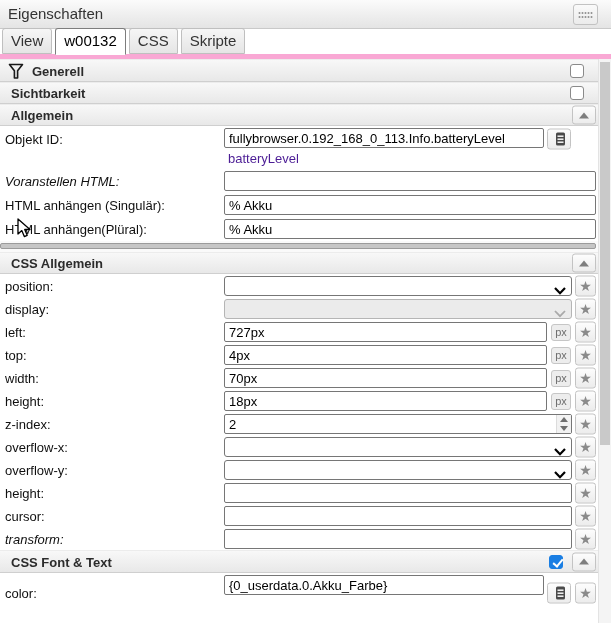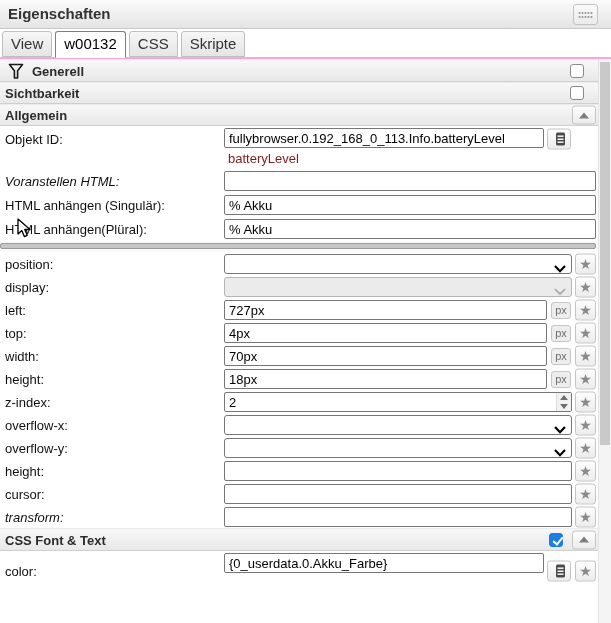--- a/index.html
+++ b/index.html
@@ -6,39 +6,39 @@
     --accent:#1a7ee3;
   }
   *{box-sizing:border-box; margin:0; padding:0;}
   html,body{width:611px;height:623px;overflow:hidden;background:#fff;
     font-family:"Liberation Sans",sans-serif;font-size:13px;color:#111;}
   .stage{position:relative;width:611px;height:623px;overflow:hidden;background:#fff;}
 
   
   .panel-header{position:relative;height:29px;background:linear-gradient(#fbfbfb,#e4e4e4);
     border-bottom:1px solid #c9c9c9;}
-  .panel-title{font-size:15px;font-weight:bold;color:#333;line-height:28px;padding-left:8px;}
+  .panel-title{font-size:15px;font-weight:normal;color:#333;line-height:28px;padding-left:8px;}
   .grip-btn{position:absolute;right:13px;top:4px;width:25px;height:21px;
     border:1px solid #c2c2c2;border-radius:3px;background:linear-gradient(#fafafa,#ebebeb);
     display:flex;align-items:center;justify-content:center;cursor:pointer;}
 
   
   .tabs{position:relative;height:30px;background:#fff;display:flex;align-items:flex-end;
-    padding-left:2px;border-bottom:2px solid #f9a8d4;}
+    padding-left:2px;border-bottom:5px solid #f9a8d4;}
   .tab{font-size:15px;color:#333;padding:3px 8px 3px 8px;margin-right:3px;
     background:linear-gradient(#f6f6f6,#e5e5e5);border:1px solid #bfbfbf;
     border-radius:3px 3px 0 0;cursor:pointer;line-height:18px;}
   .tab.active{background:#fff;border-color:#7d7d7d;border-bottom:1px solid #fff;
     margin-bottom:-1px;padding-bottom:4px;color:#000;}
 
   
   .sect{position:relative;background:linear-gradient(#f8f8f8,#e8e8e8);
     border-top:1px solid #ececec;border-bottom:1px solid #cfcfcf;cursor:pointer;}
   .sect .sect-label{font-weight:bold;color:#2b2b2b;font-size:13px;position:absolute;
-    left:5px;top:50%;transform:translateY(-50%);}
+    left:11px;top:50%;transform:translateY(-50%);}
   .sect.h23{height:23px;}
   .sect.h22{height:22px;}
   .sect .sect-label.indent{left:32px;}
   .funnel{position:absolute;left:8px;top:3px;}
 
   
   .cb{position:absolute;width:14px;height:14px;border:1px solid #8a8a8a;border-radius:3px;
     background:#fff;top:50%;transform:translateY(-50%);cursor:pointer;}
   .cb.right-solo{left:570px;}
   .cb.right-pair{left:549px;}
@@ -66,21 +66,21 @@
     font-size:13px;white-space:nowrap;}
   .lbl.italic{font-style:italic;}
   .inp{position:absolute;left:224px;top:2px;height:20px;border:1px solid #767676;
     border-radius:2px;font-family:"Liberation Sans",sans-serif;font-size:13px;color:#000;
     padding:0 4px;background:#fff;}
   .w-obj{width:320px;}
   .w-wide{width:372px;}
   .w-px{width:323px;}
   .w-sel{width:348px;}
   .subrow{position:relative;height:18px;background:#fff;}
-  .subtext{position:absolute;left:228px;top:0;font-size:13px;color:#7f1d1d;}
+  .subtext{position:absolute;left:228px;top:0;font-size:13px;color:#4c1d95;}
 
   
   .fsel{position:absolute;left:224px;top:2px;width:348px;height:20px;border:1px solid #767676;
     border-radius:3px;background:#fff;cursor:pointer;}
   .fsel .chev{position:absolute;right:5px;top:6px;}
   .fsel.disabled{background:#ebebeb;border-color:#b5b5b5;cursor:default;}
 
   
   .star-btn{left:575px;width:21px;height:21px;top:50%;transform:translateY(-50%);
     color:#8a8a8a;font-size:14px;line-height:1;}
@@ -195,20 +195,26 @@
   <div class="frow h24">
     <span class="lbl">HTML anhängen(Plüral):</span>
     <input class="inp w-wide" type="text" value="% Akku" style="">
   </div>
 
 
   <div class="splitter-strip">
     <div class="splitter-bar"></div>
   </div>
 
+  <div class="sect h22">
+    <span class="sect-label">CSS Allgemein</span>
+    <span class="mini-btn arrow-btn">
+        <span class="tri-up"></span>
+      </span>
+  </div>
 
   <div class="frow h23">
     <span class="lbl">position:</span>
     <div class="fsel">
       <span></span>
       <span class="chev">
         <svg width="12" height="8">
             <path d="M1 1 L6 6.2 L11 1" stroke="#000" stroke-width="2.2" fill="none"></path>
           </svg>
       </span>

